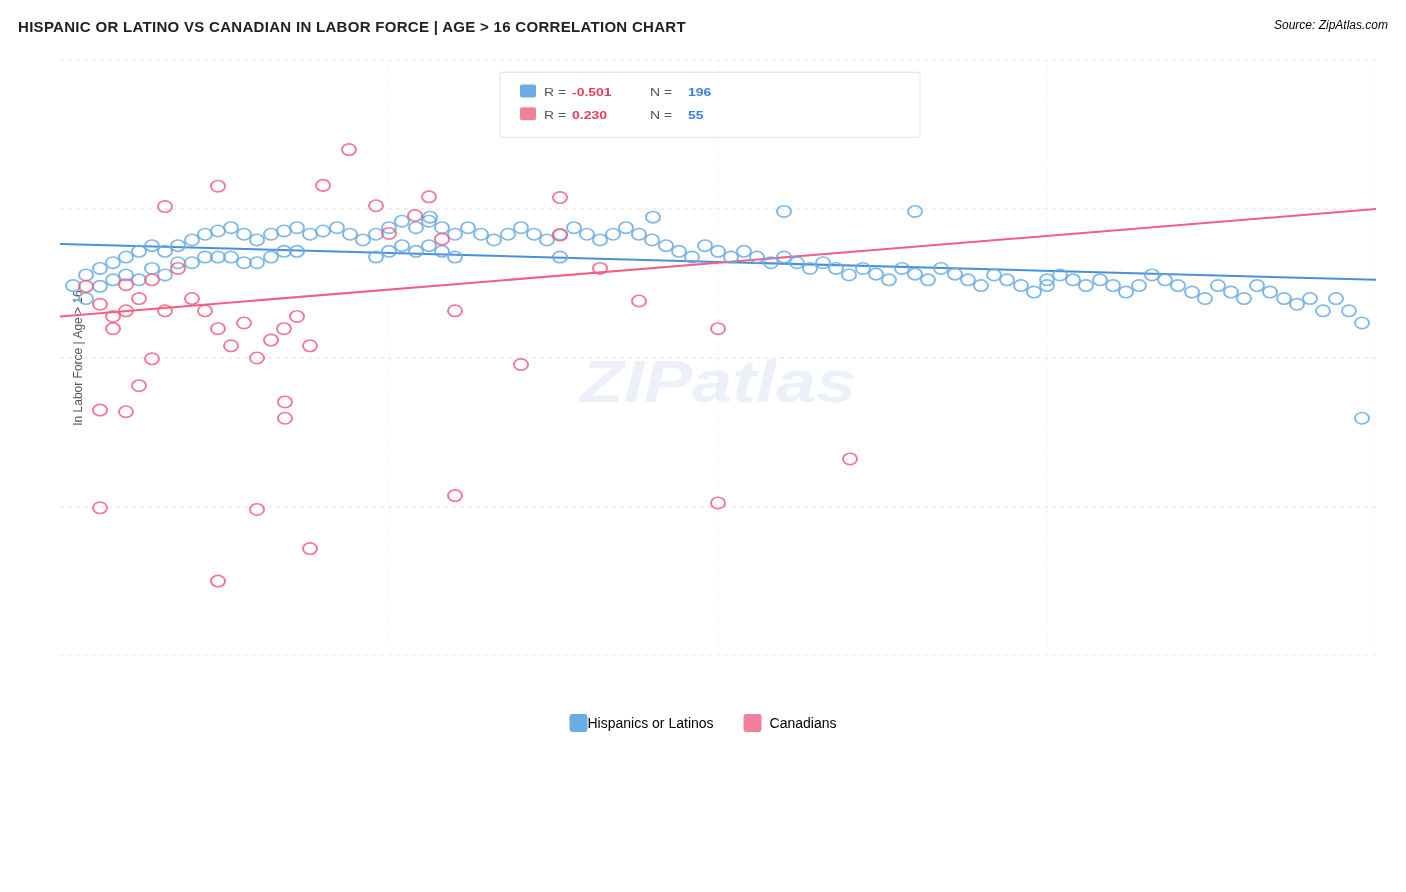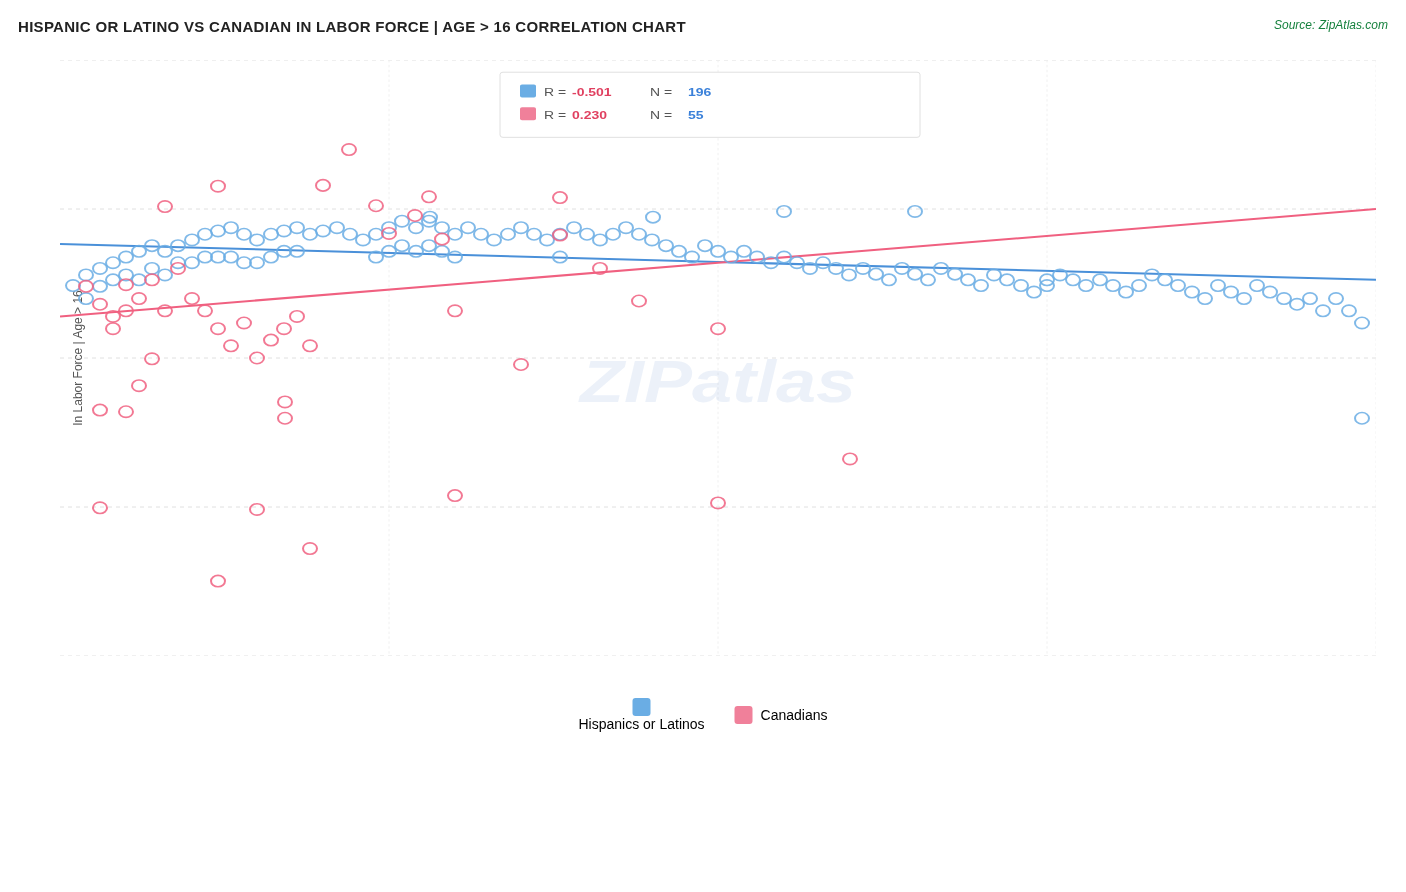--- a/index.html
+++ b/index.html
@@ -23,21 +23,21 @@
       font-size: 15px;
       font-weight: bold;
       color: #222;
       letter-spacing: 0.02em;
     }
     .source-label {
       position: absolute;
       top: 18px;
       right: 18px;
       font-size: 12px;
-      color: #15803d;
+      color: #000000;
       font-style: italic;
     }
     .y-axis-label {
       position: absolute;
       left: 10px;
       top: 60px;
       bottom: 100px;
       display: flex;
       align-items: center;
       justify-content: center;
@@ -299,21 +299,21 @@
     <circle cx="579" cy="296" r="7" fill="none" stroke="#f06080" stroke-width="2" opacity="0.85"></circle>
     <circle cx="658" cy="330" r="7" fill="none" stroke="#f06080" stroke-width="2" opacity="0.85"></circle>
     <circle cx="658" cy="544" r="7" fill="none" stroke="#f06080" stroke-width="2" opacity="0.85"></circle>
     <circle cx="790" cy="490" r="7" fill="none" stroke="#f06080" stroke-width="2" opacity="0.85"></circle>
     <circle cx="40" cy="550" r="7" fill="none" stroke="#f06080" stroke-width="2" opacity="0.85"></circle>
     <circle cx="225" cy="420" r="7" fill="none" stroke="#f06080" stroke-width="2" opacity="0.85"></circle>
     <circle cx="225" cy="440" r="7" fill="none" stroke="#f06080" stroke-width="2" opacity="0.85"></circle>
   </svg>
 
   <div class="legend" style="position:absolute; bottom:24px; left:50%; transform:translateX(-50%); display:flex; align-items:center; gap:30px; font-size:14px;">
-    <div class="legend-item" style="display:flex;align-items:center;gap:0;flex-direction:column;">
+    <div class="legend-item" style="display:flex;align-items:center;gap:0;">
       <div style="width:18px;height:18px;background:#6aade4;border-radius:3px;"></div>
       <span>Hispanics or Latinos</span>
     </div>
     <div class="legend-item" style="display:flex;align-items:center;gap:8px;">
       <div style="width:18px;height:18px;background:#f0809a;border-radius:3px;"></div>
       <span>Canadians</span>
     </div>
   </div>
 
 </div>

